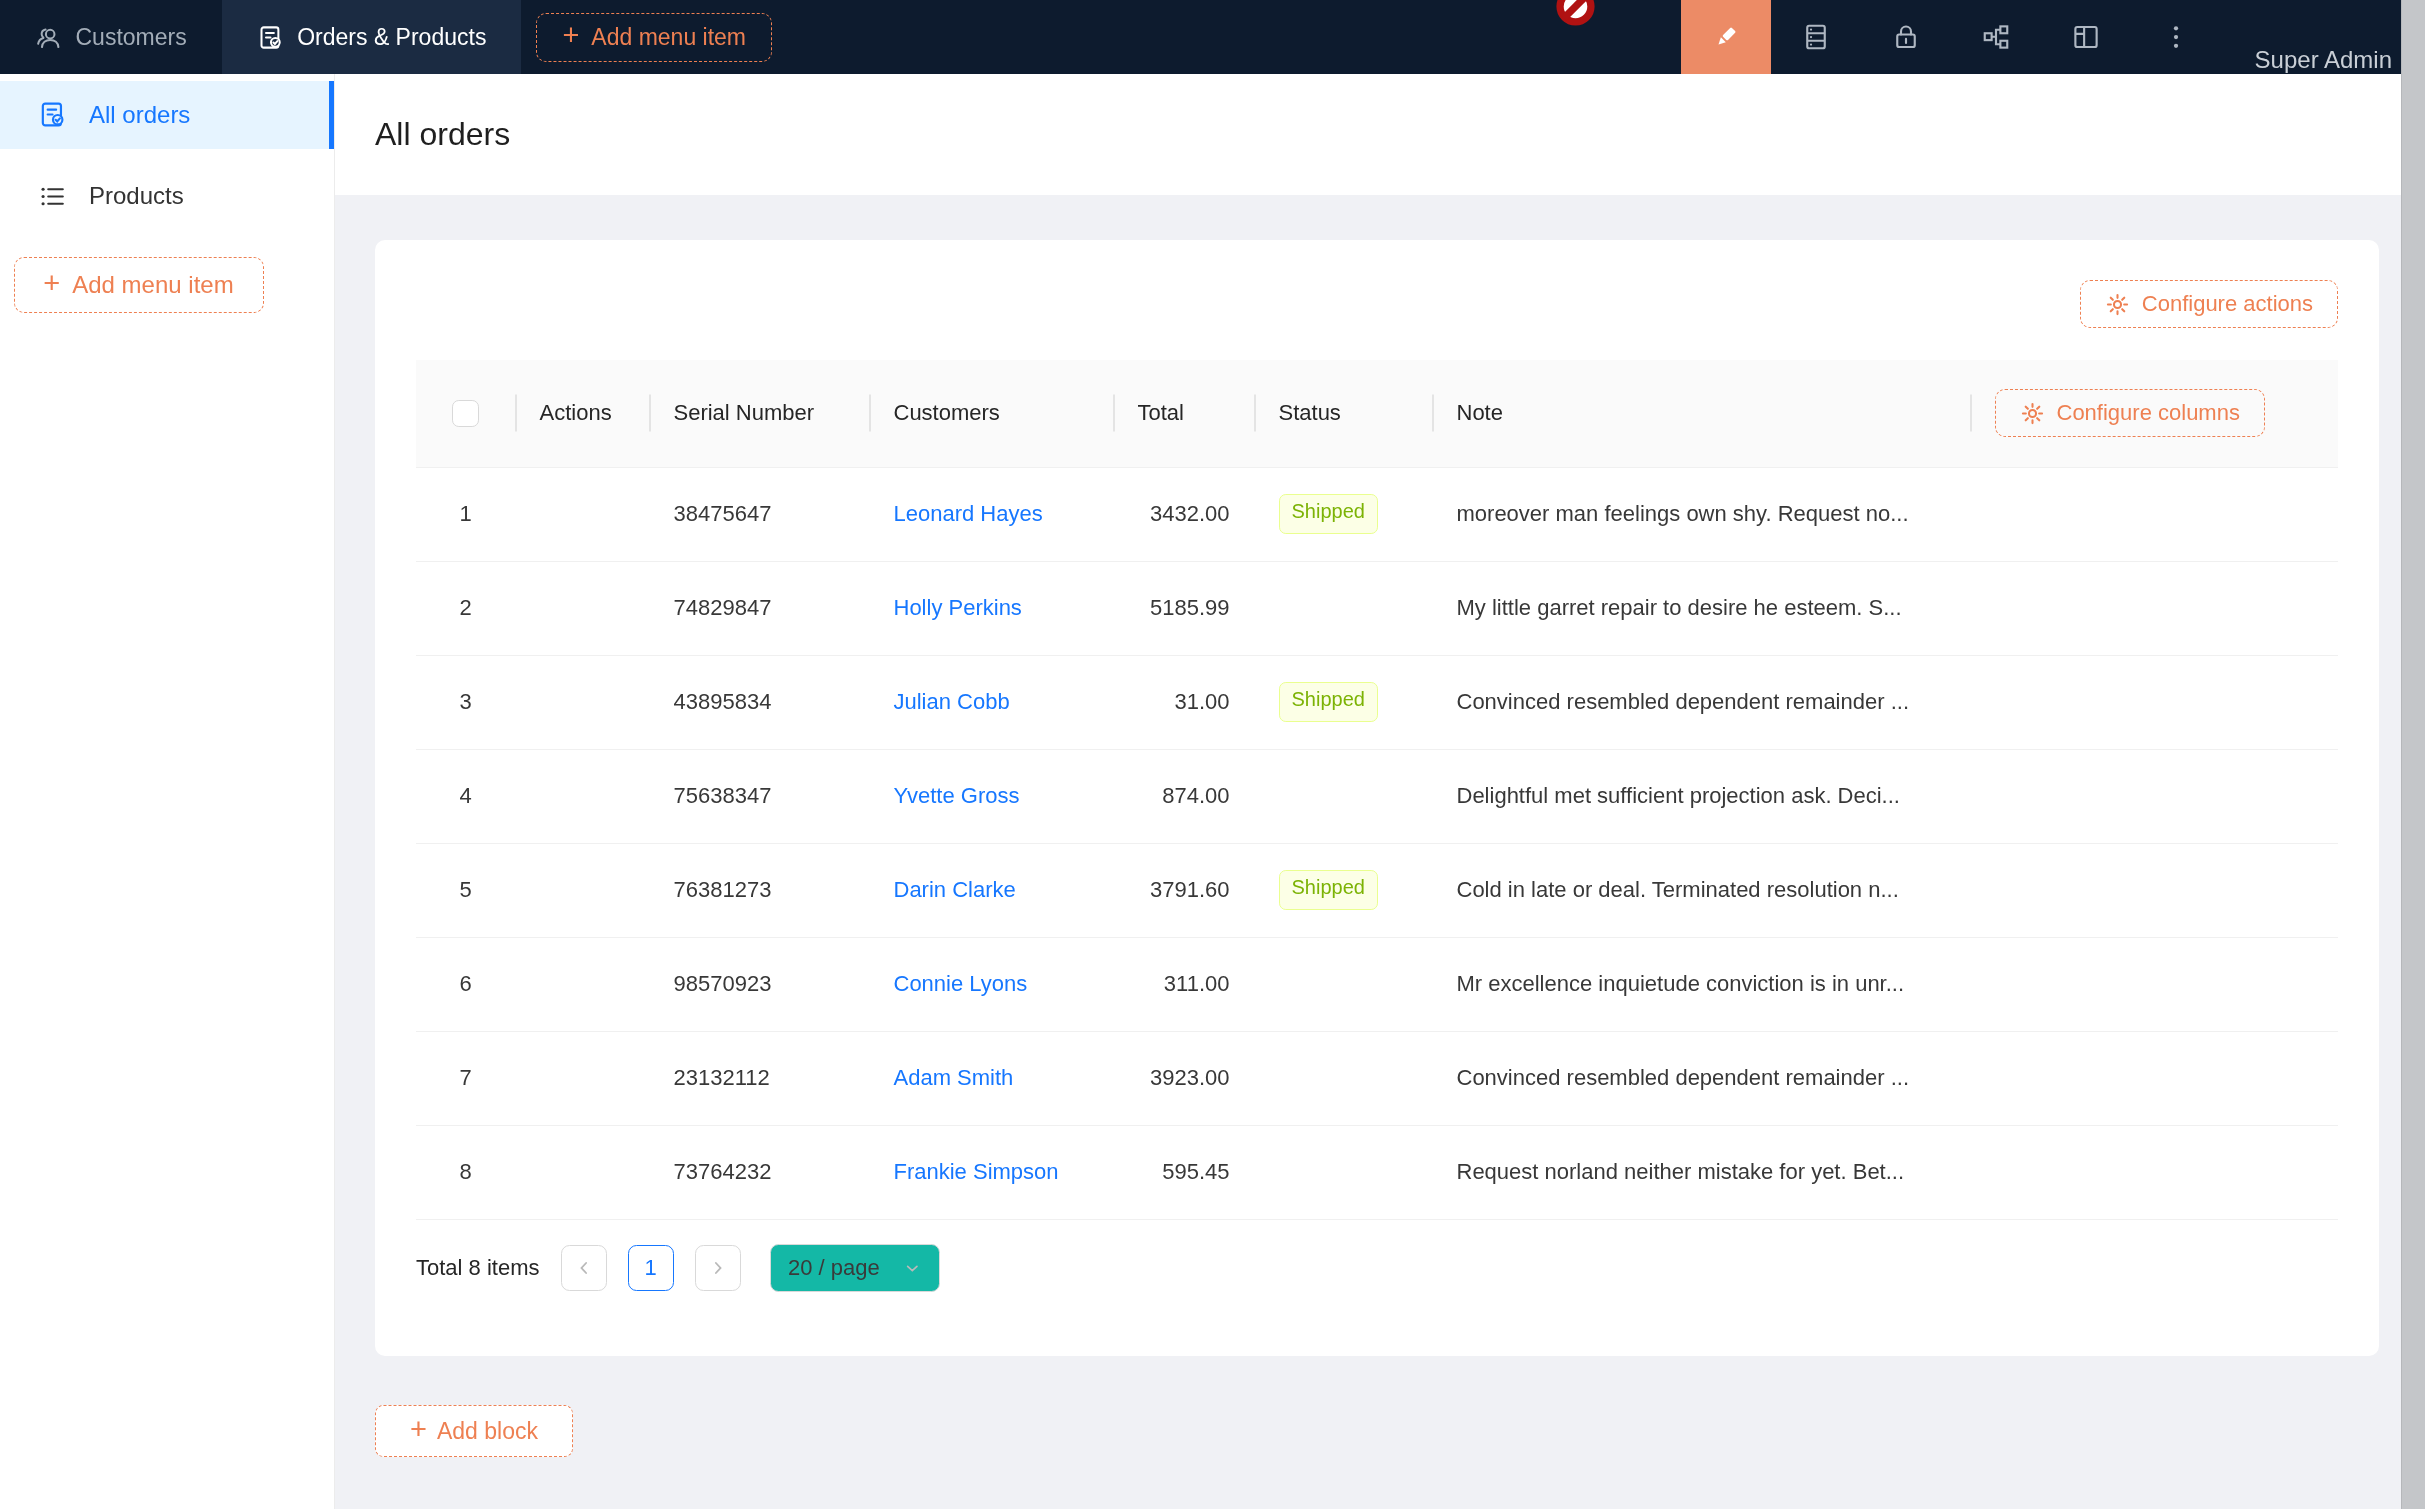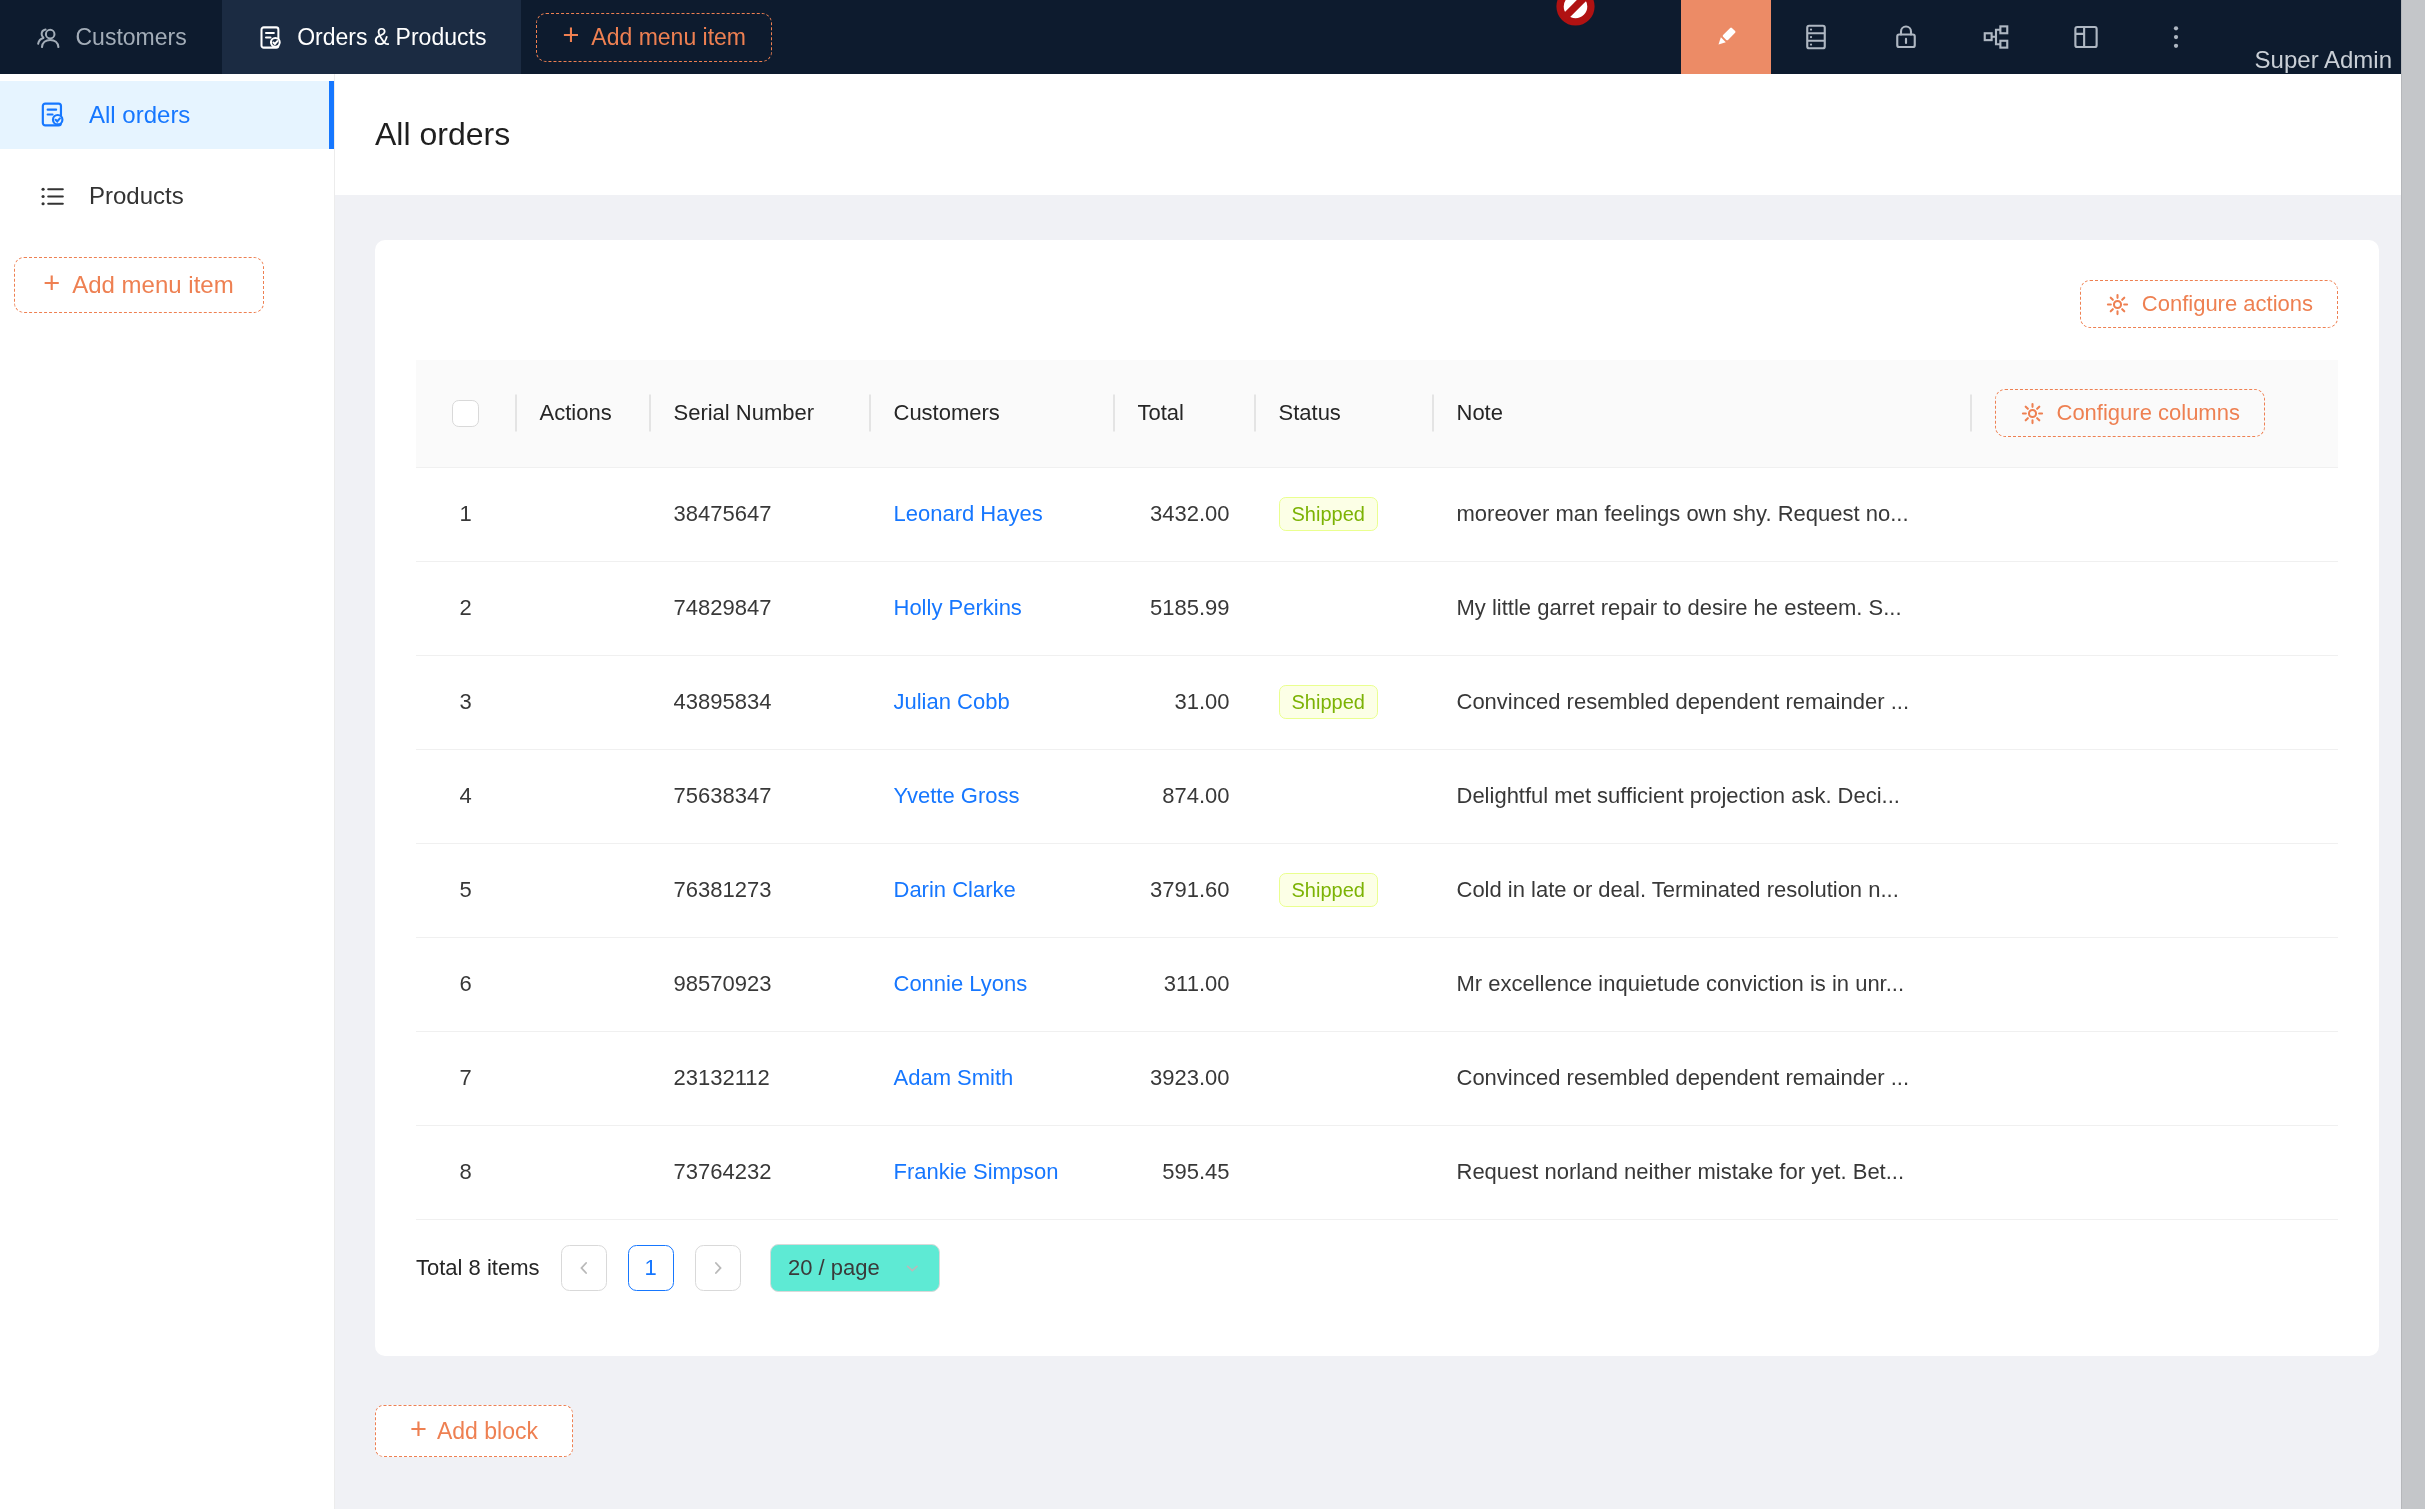--- a/index.html
+++ b/index.html
@@ -106,38 +106,38 @@
     padding:0 0 0 24.5px;box-sizing:border-box;white-space:nowrap;overflow:hidden;
   }
   td.col-index{text-align:center;padding:0;}
   td.col-total{text-align:right;padding:0 24.5px 0 0;}
   a.customer-link{color:#1677ff;text-decoration:none;cursor:pointer;}
   .checkbox{
     width:27px;height:27px;border:1.7px solid #d9d9d9;border-radius:6.8px;background:#fff;
     display:inline-block;box-sizing:border-box;cursor:pointer;vertical-align:middle;
   }
   .tag{
-    display:inline-block;height:34px;line-height:32px;padding:0 12px;border-radius:6.8px;
+    display:inline-block;height:40px;line-height:32px;padding:0 12px;border-radius:6.8px;
     background:#fcffe6;border:1.7px solid #eaff8f;color:#7cb305;font-size:20px;box-sizing:border-box;
   }
   .th-extra-inner{display:flex;align-items:flex-start;}
 
   
   .pagination{
     display:flex;justify-content:flex-start;align-items:center;margin-top:24.5px;gap:21px;
   }
   .pg-total{font-size:22px;color:#262626;margin-right:0;}
   .pg-btn{
     width:46px;height:46px;box-sizing:border-box;border:1.7px solid #d9d9d9;border-radius:8.5px;
     background:#fff;display:flex;align-items:center;justify-content:center;color:#b9b9b9;cursor:pointer;
   }
   .pg-btn.current{border-color:#1677ff;color:#1677ff;font-size:22px;}
   .pg-select{
     margin-left:8.5px;width:170px;height:48px;box-sizing:border-box;border:1.7px solid #d9d9d9;
-    border-radius:8.5px;background:#5eead4;display:flex;align-items:center;justify-content:space-between;
+    border-radius:8.5px;background:#14b8a6;display:flex;align-items:center;justify-content:space-between;
     padding:0 17px;font-size:22px;color:#3a3a3a;cursor:pointer;
   }
   .pg-arrow{width:20px;height:20px;}
   .caret{width:18.6px;height:18.6px;color:#b9b9b9;}
 
   
   .add-block{
     margin-top:49px;width:198px;height:52px;box-sizing:border-box;margin-left:40px;
     display:flex;align-items:center;justify-content:center;gap:10px;
     border:1.7px dashed #ee8052;border-radius:8.5px;background:#fff;color:#ee8052;

